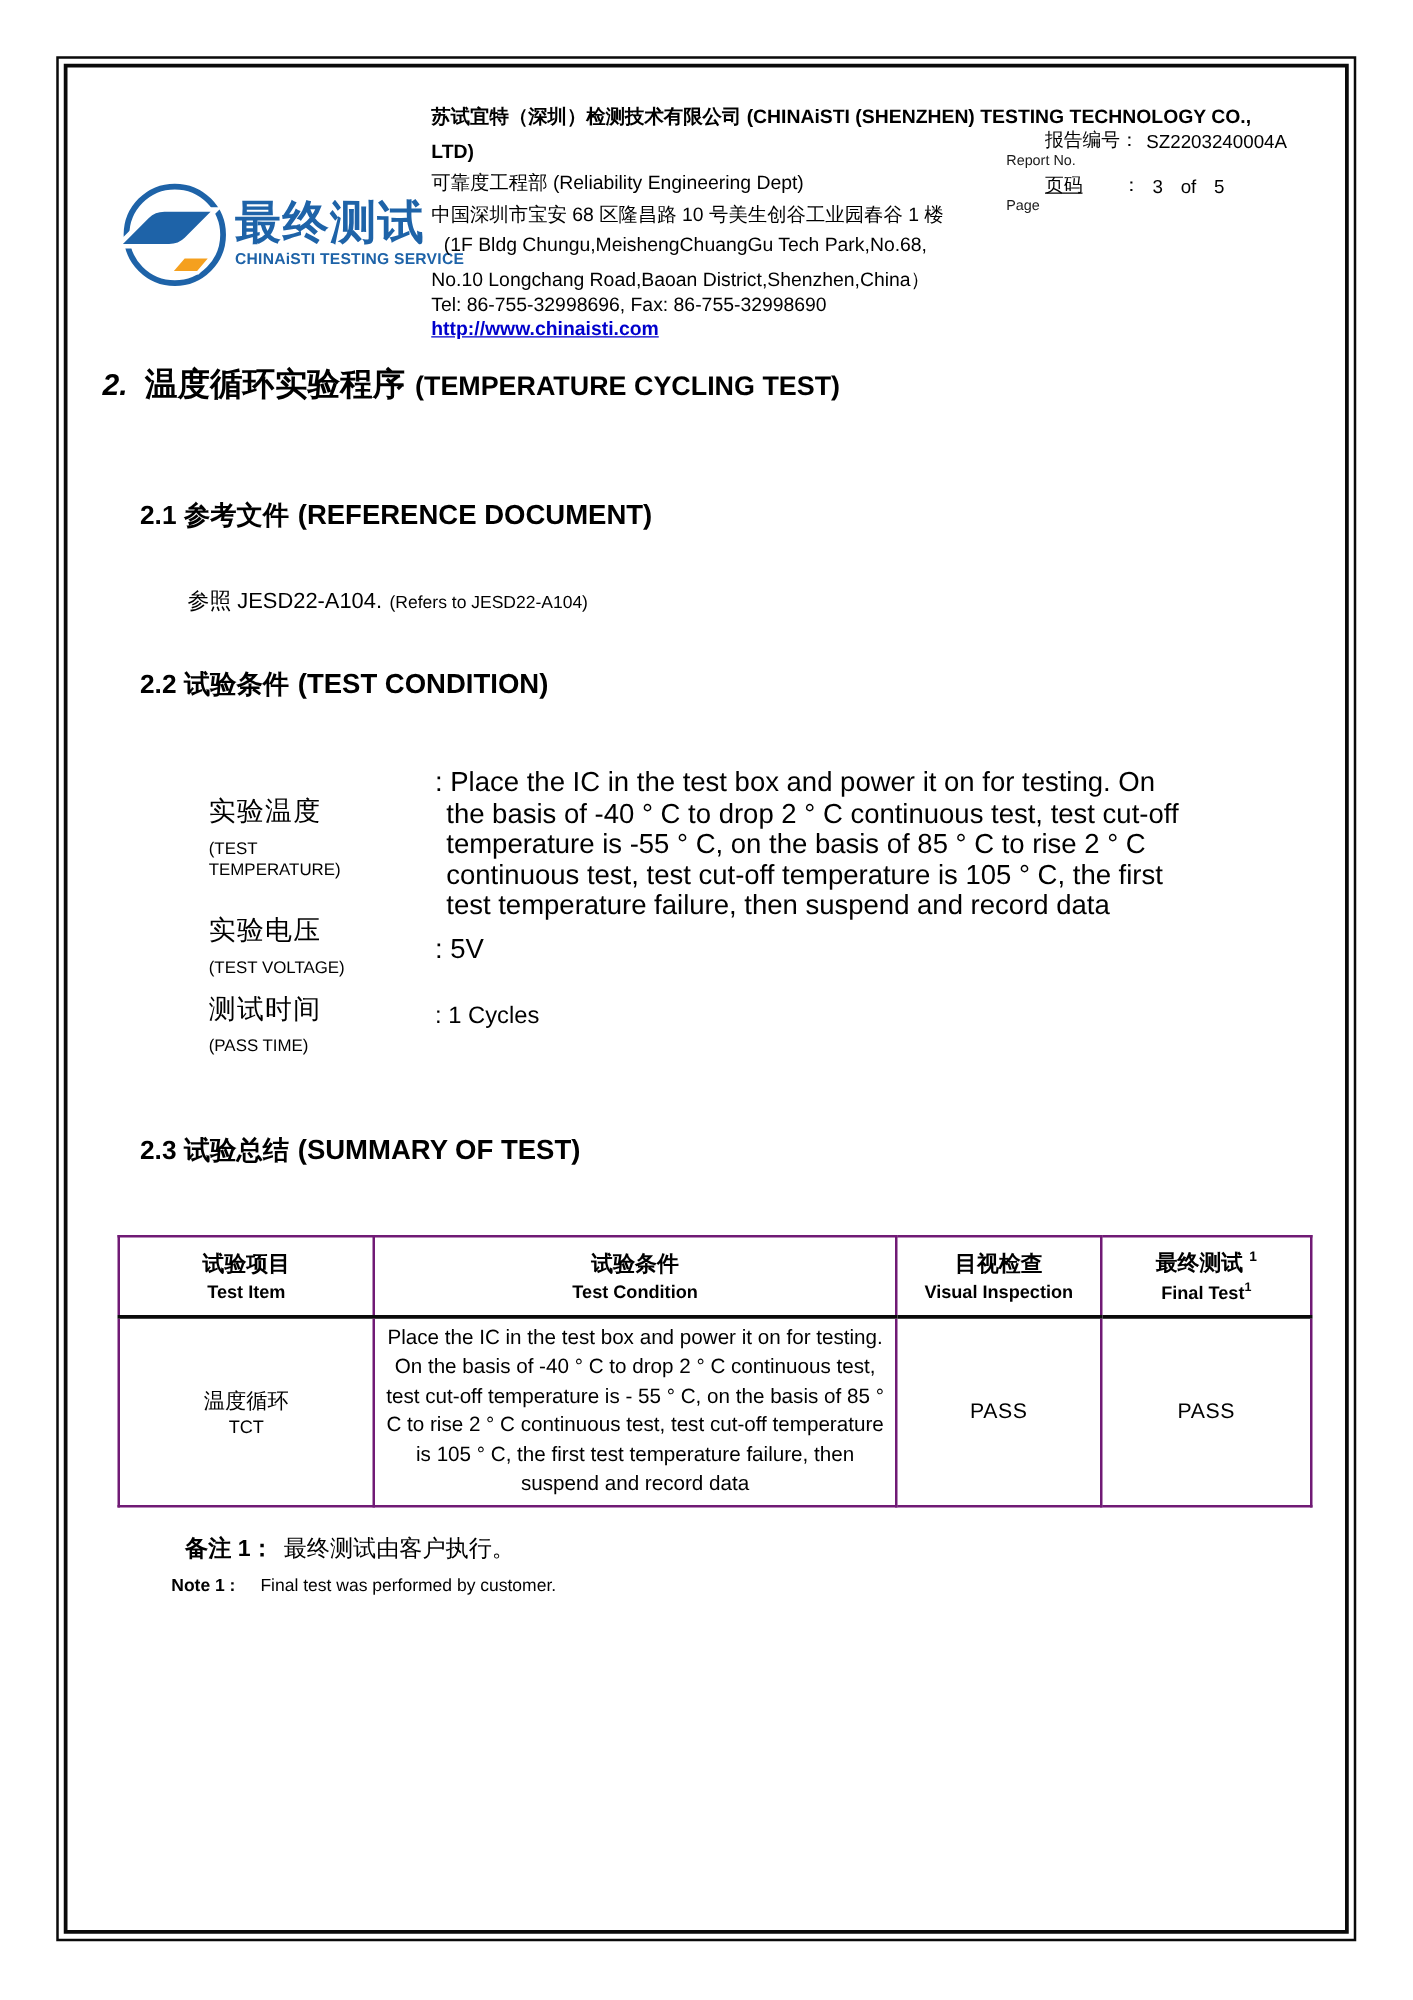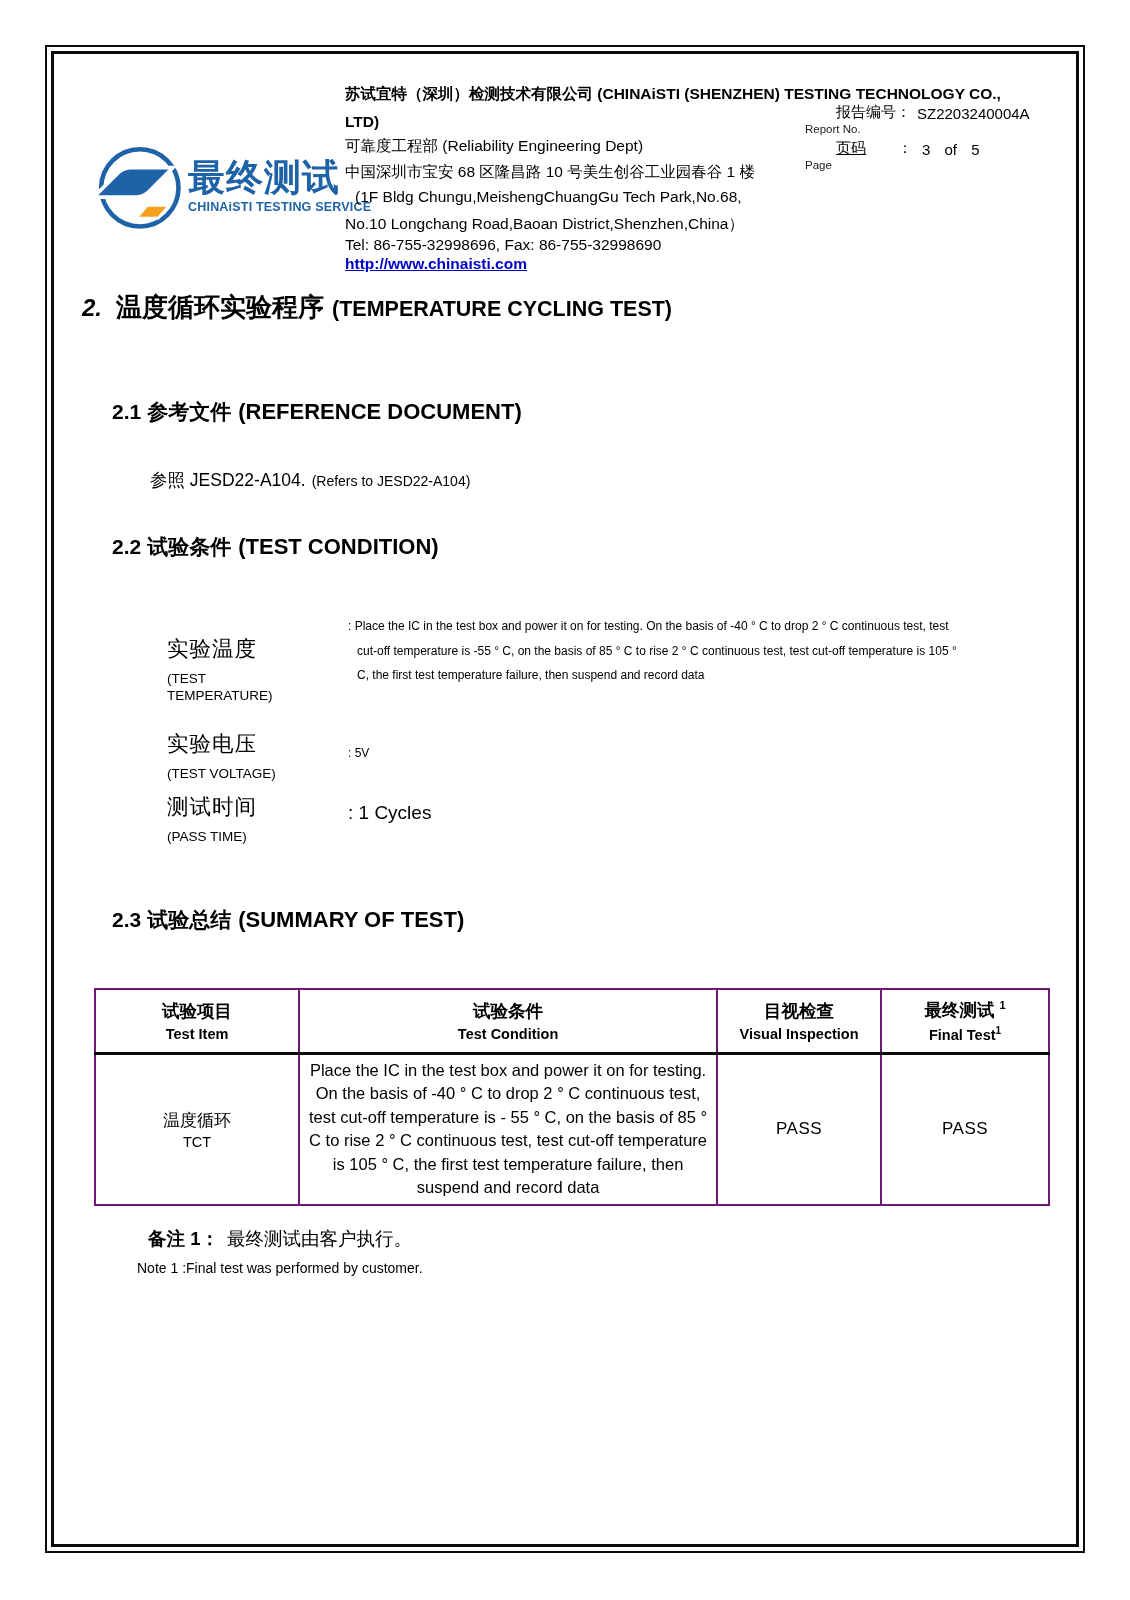--- a/index.html
+++ b/index.html
@@ -55,21 +55,21 @@
   .ref-cn { font-size:17.5px; }
   .ref-en { font-size:14px; margin-left:6px; }
 
   
   .cond-label { position:absolute; left:167px; width:170px; }
   .cond-label .cn { font-size:21.5px; letter-spacing:1px; white-space:nowrap; }
   .cond-label .en { font-size:13.5px; line-height:17px; margin-top:7px; width:130px; }
   .lab1 { top:634px; } .lab2 { top:729px; } .lab3 { top:792px; }
   .lab2 .en, .lab3 .en { width:160px; }
 
-  .cond-value { position:absolute; left:348px; font-size:12px; }
+  .cond-value { position:absolute; left:348px; font-size:22px; }
   .val1 { top:614px; width:612px; line-height:24.5px; text-indent:-9px; padding-left:9px; }
   .val2 { top:746px; }
   .val3 { top:802px; font-size:19px; }
 
   
   .sum-table { position:absolute; left:94px; top:988px; width:956px; border-collapse:collapse; table-layout:fixed; }
   .sum-table th, .sum-table td { border:2px solid #701a75; text-align:center; vertical-align:middle; padding:4px 6px;margin-top:28px; }
   .sum-table thead th { height:64px; border-bottom:3px solid #0a0a0a; }
   .sum-table tbody td { height:150px; }
   .th-cn { font-size:17.5px; font-weight:bold; }
@@ -78,21 +78,21 @@
   .th-en sup { font-size:10px; }
   .td-item-cn { font-size:17px; }
   .td-item-en { font-size:14.5px; margin-top:2px; }
   .td-cond { font-size:16.5px; line-height:23.5px; }
   .td-pass { font-size:17px; letter-spacing:0.5px; }
 
   
   .note-cn { position:absolute; left:148px; top:1226px; font-size:18.5px; white-space:nowrap; }
   .note-cn .lbl { font-weight:bold; margin-right:8px; }
   .note-en { position:absolute; left:137px; top:1260px; font-size:14px; white-space:nowrap; }
-  .note-en .lbl { font-weight:normal; margin-right:0; }
+  .note-en .lbl { font-weight:bold; margin-right:20px; }
 </style>
 </head>
 <body>
 
 <div class="page">
   <div class="frame-outer"></div>
   <div class="frame-inner"></div>
 
   <div class="logo">
     <svg class="logo-icon" viewBox="0 0 100 100">

